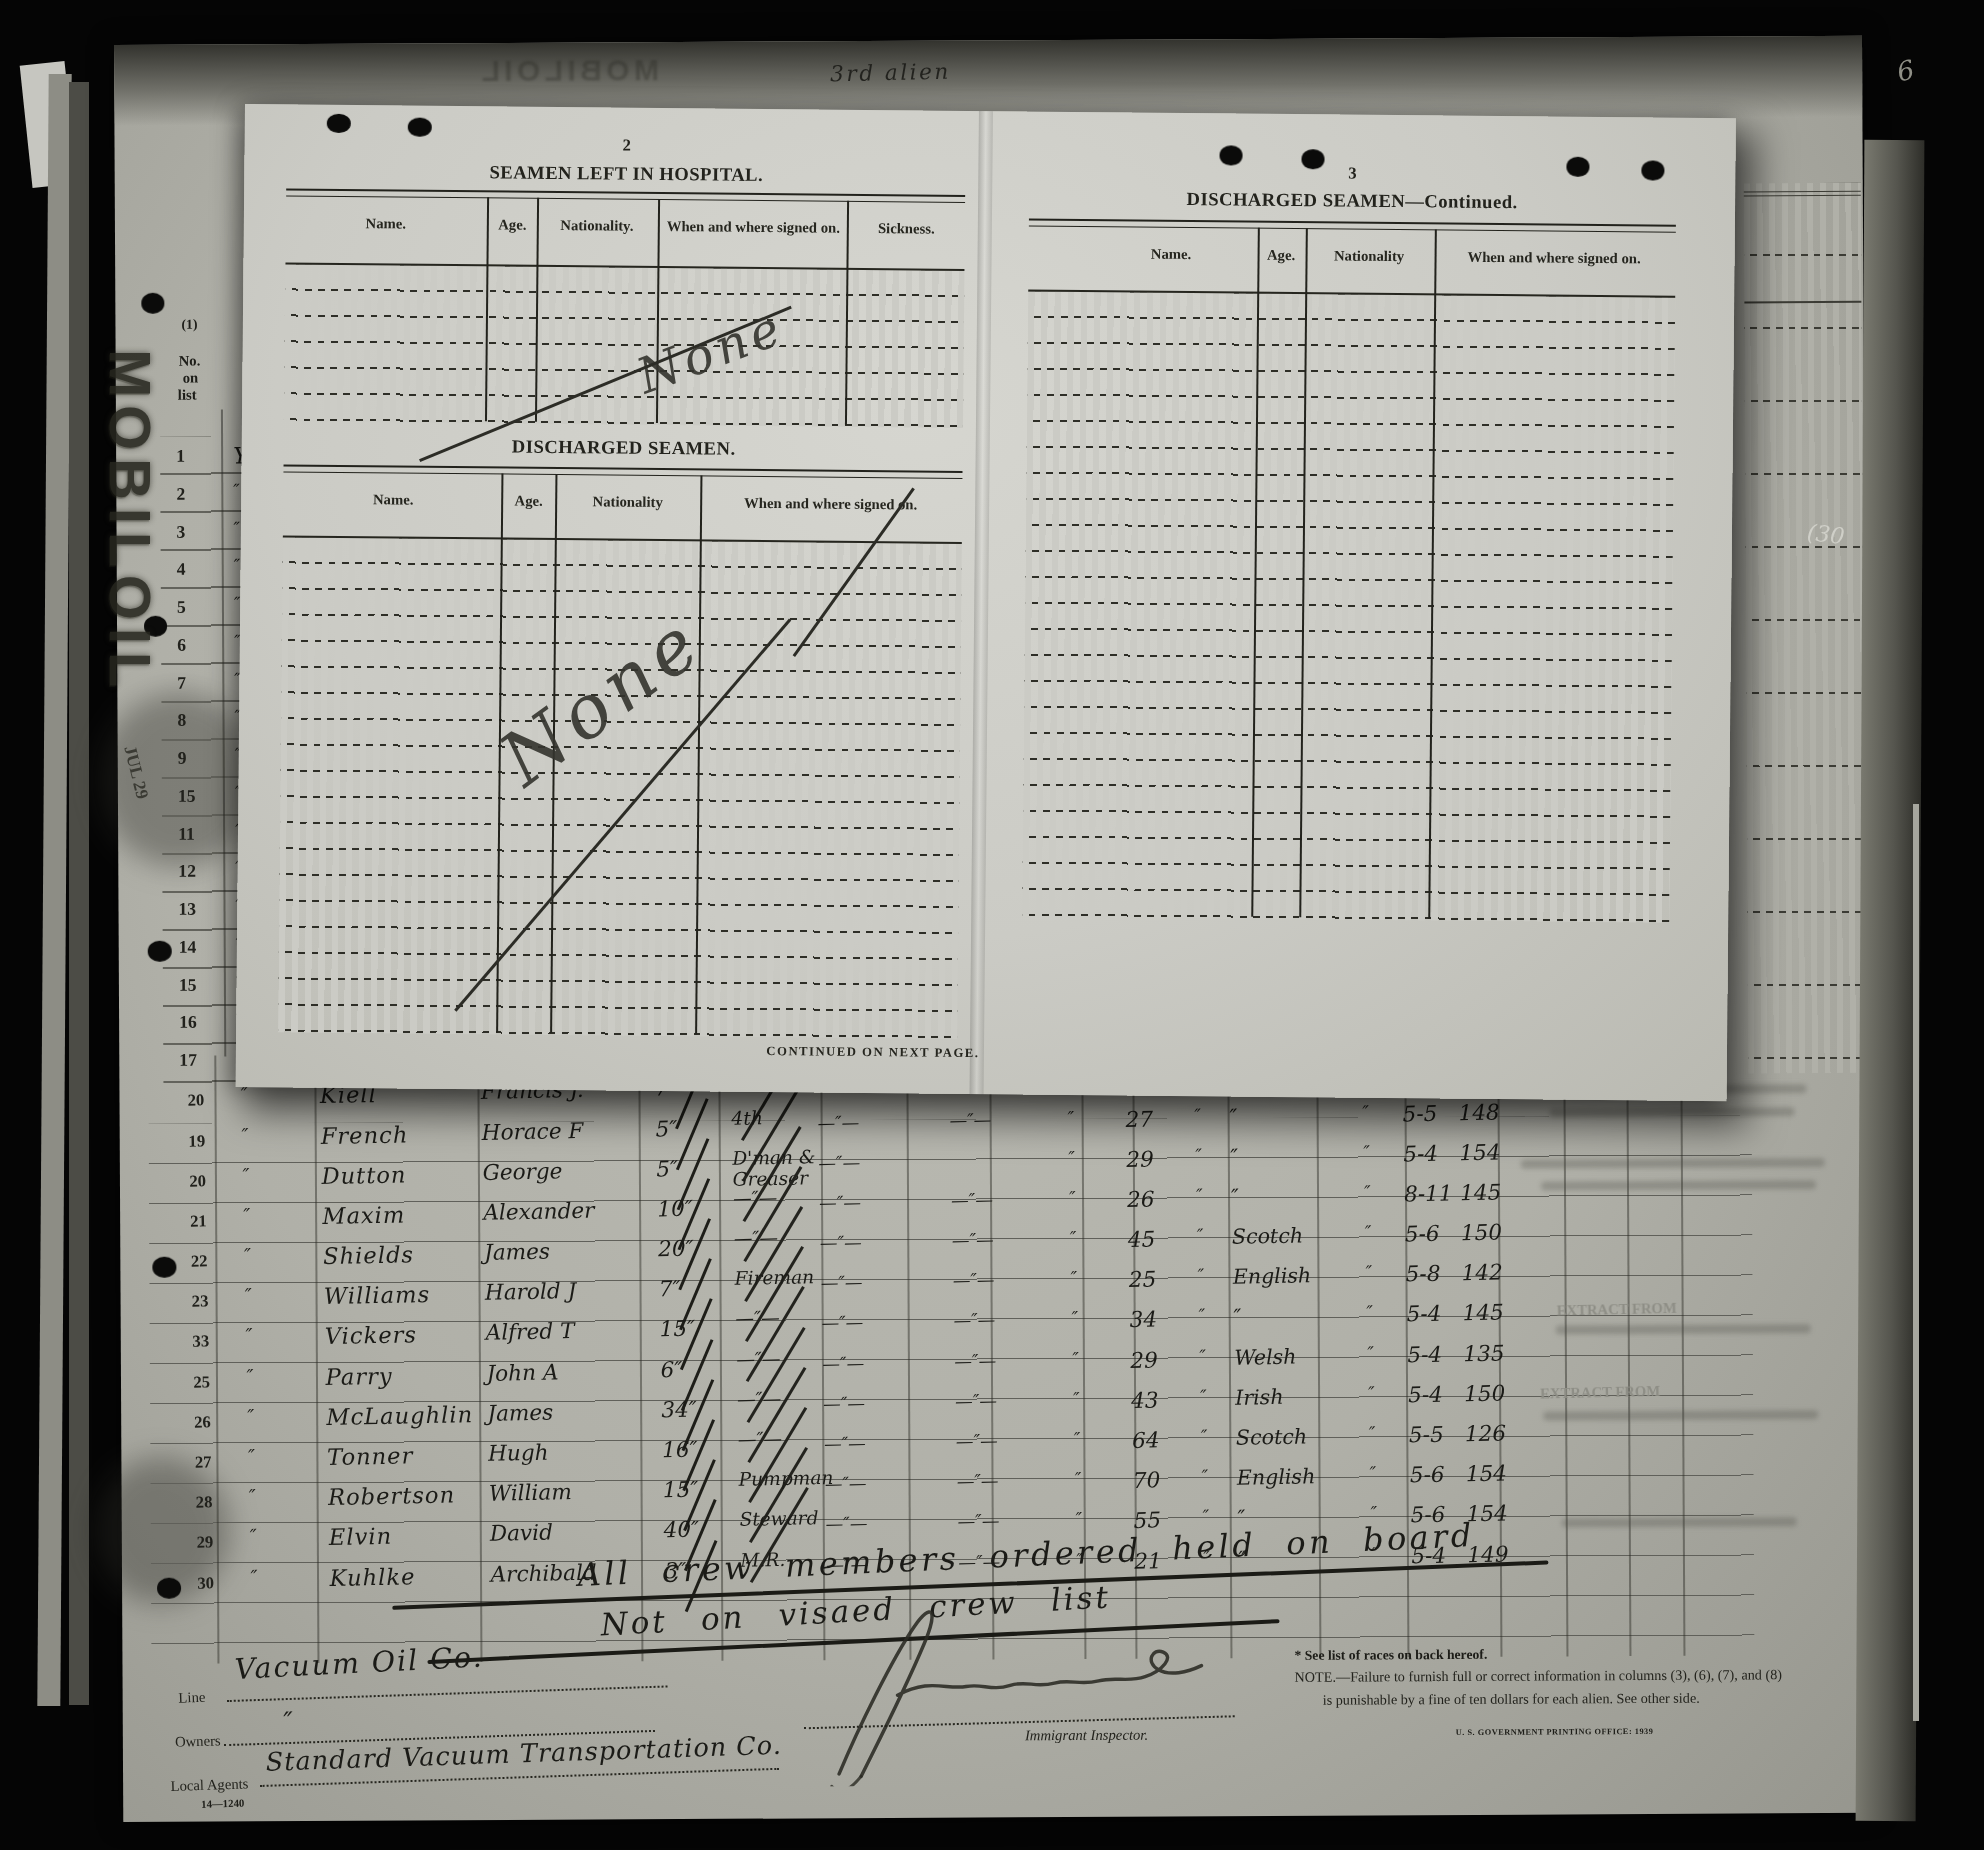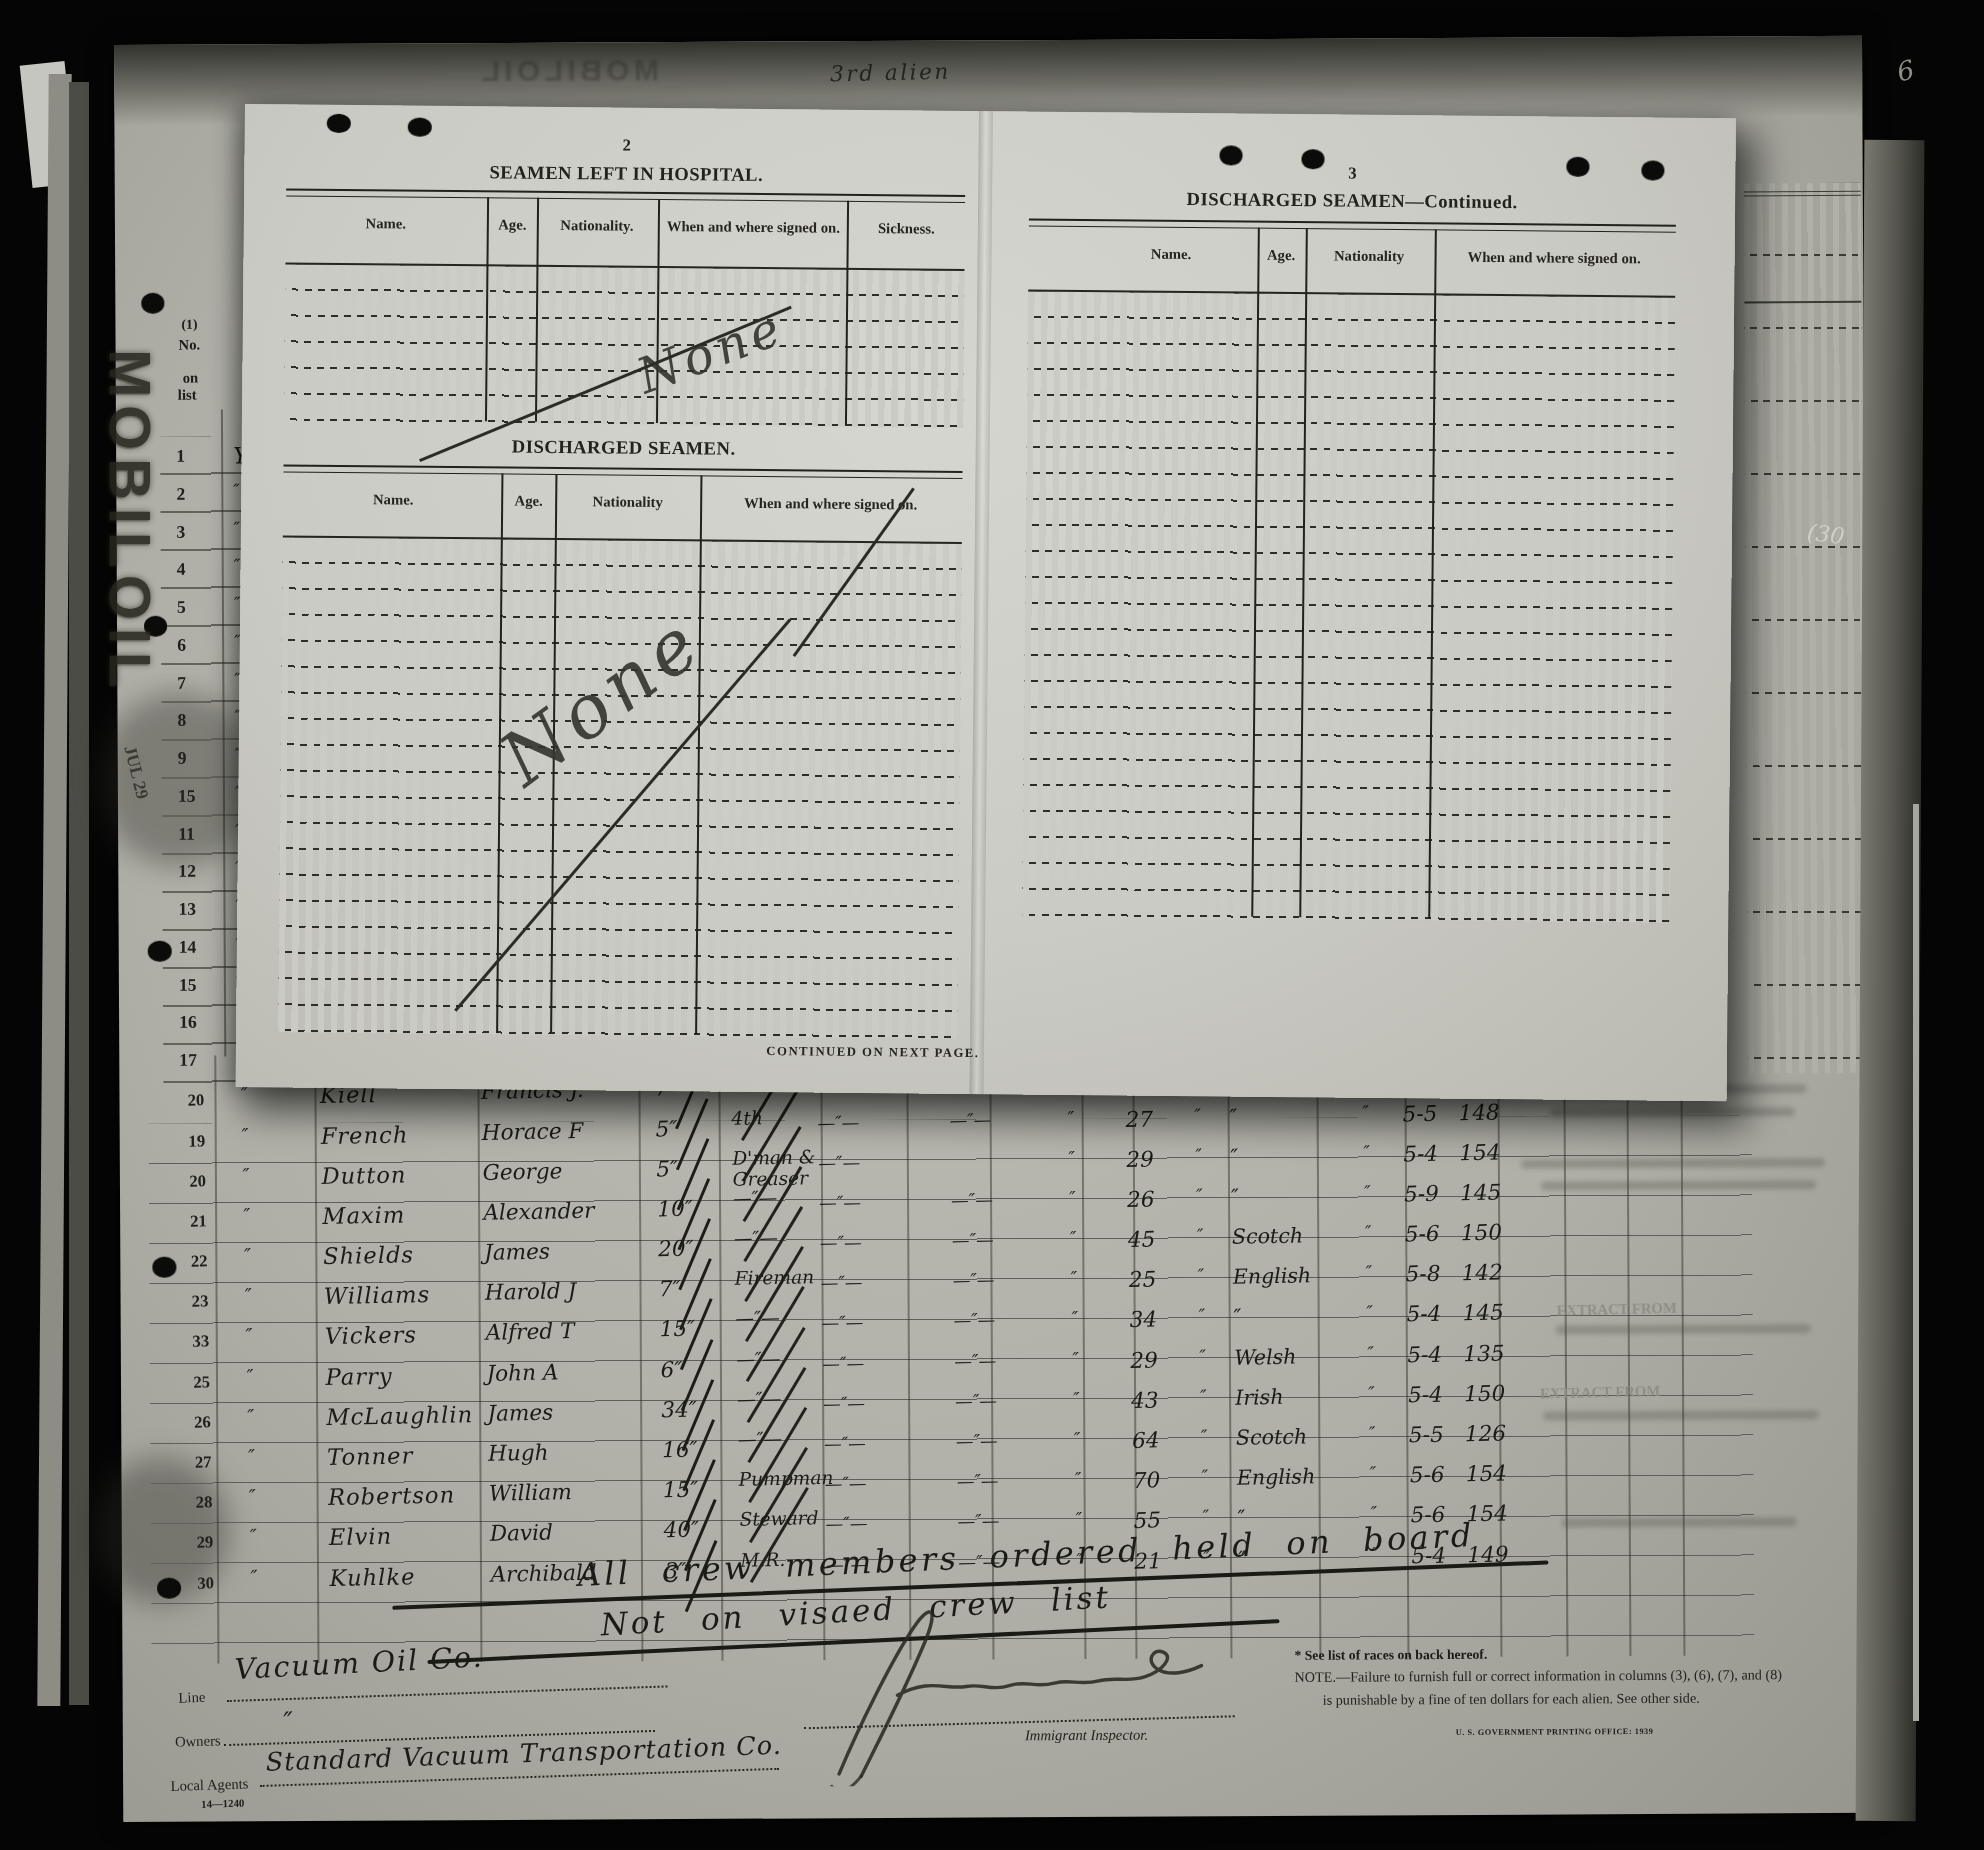--- a/index.html
+++ b/index.html
@@ -100,21 +100,21 @@
 
     <span class="abs hw" style="left:716px;top:18.6px;font-size:21.6px;letter-spacing:2.5px;color:rgba(24,24,20,.85);transform:rotate(-1deg)">3rd alien</span>
     <span class="abs ps" style="left:363px;top:10.8px;font-size:30px;letter-spacing:4.4px;color:rgba(34,34,28,.32);filter:blur(1px);transform:scaleX(-1)">MOBILOIL</span>
 
     <span class="abs ps" style="left:223px;top:78px;font-size:14.7px">Form 680</span>
     <span class="abs ps" style="left:145px;top:96px;font-size:15.7px;letter-spacing:1px">U. S. DEPARTMENT OF</span>
     <span class="abs ps" style="left:194px;top:114px;font-size:14.2px;letter-spacing:1px">IMMIGRATION SE</span>
     <span class="abs pb" style="left:150px;top:235px;font-size:28.4px">Required un</span>
 
     <span class="abs pb" style="left:66px;top:272px;font-size:13.7px">(1)</span>
-    <span class="abs pb" style="left:63px;top:292px;font-size:14.7px">No.</span>
+    <span class="abs pb" style="left:63px;top:308px;font-size:14.7px">No.</span>
     <span class="abs pb" style="left:67px;top:325px;font-size:14.7px">on</span>
     <span class="abs pb" style="left:62px;top:342px;font-size:14.7px">list</span>
     <span class="abs pb" style="left:216px;top:269px;font-size:13.7px">(2)</span>
     <span class="abs pb" style="left:163px;top:300px;font-size:14.7px">State w</span>
     <span class="abs pb" style="left:156px;top:318px;font-size:14.7px">member</span>
     <span class="abs pb" style="left:162px;top:335px;font-size:14.7px">last pre</span>
     <span class="abs pb" style="left:153px;top:353px;font-size:14.7px">voyage of</span>
     <span class="abs pb" style="left:211px;top:371px;font-size:14.7px">U.</span>
 
     <div class="abs uprules"></div>
@@ -284,21 +284,21 @@
           <div class="abs slashB"></div>
           <span class="c-yr hw">10″</span>
           <span class="c-rt hw">—″—</span>
           <span class="c-d1 hw">—″—</span>
           <span class="c-d2 hw">—″—</span>
           <span class="c-m1 hw">″</span>
           <span class="c-age hw">26</span>
           <span class="c-m2 hw">″</span>
           <span class="c-nat hw">″</span>
           <span class="c-m3 hw">″</span>
-          <span class="c-date hw">5-9</span>
+          <span class="c-date hw">8-11</span>
           <span class="c-num hw">145</span>
         </div>
       <div class="abs crow" style="top:1199px">
           <span class="c-no">22</span>
           <span class="c-d hw">″</span>
           <span class="c-sur hw">Shields</span>
           <span class="c-giv hw">James</span>
           <div class="abs slashA"></div>
           <div class="abs slashB"></div>
           <span class="c-yr hw">20″</span>

